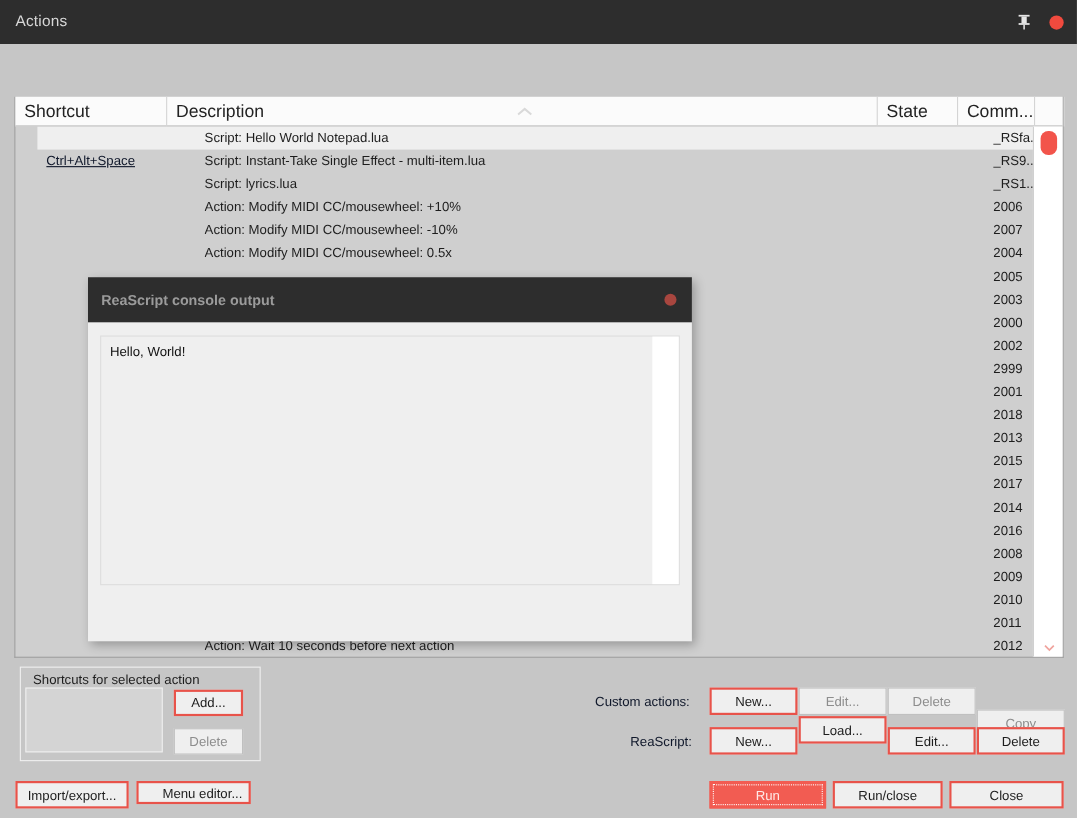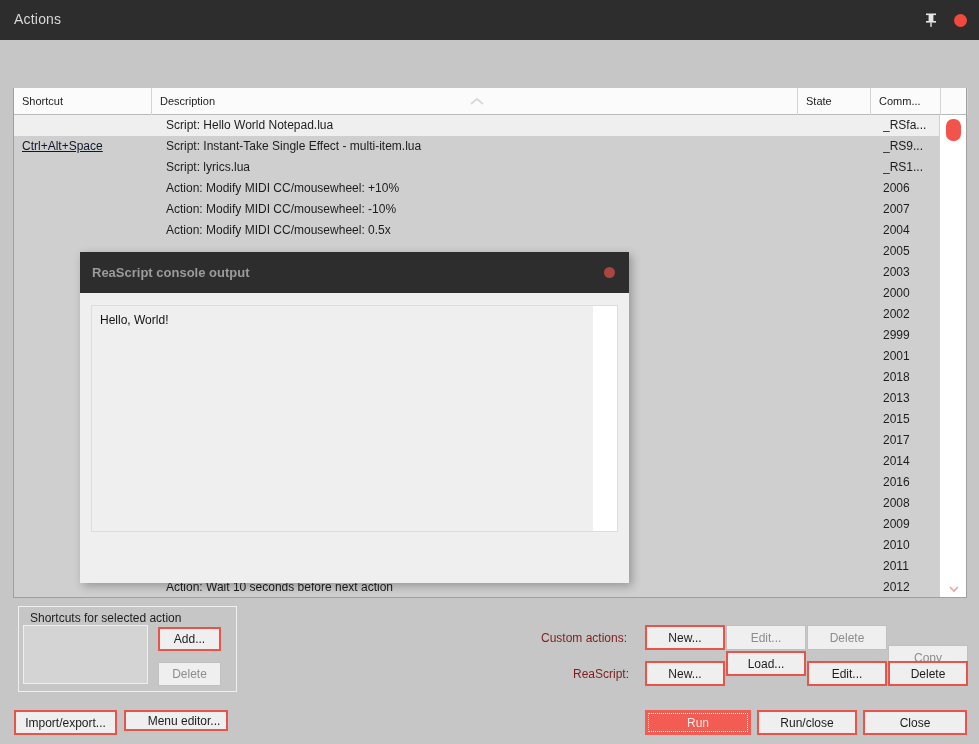--- a/index.html
+++ b/index.html
@@ -31,21 +31,21 @@
     position: absolute; right: 12px; top: 14px;
     width: 13px; height: 13px; border-radius: 50%;
     background: #f04a3e;
   }
 
   
   #filterbar {
     position: absolute; left: 0; top: 40px; width: 979px; height: 47px;
     background: #c6c6c6;
   }
-  .lbl { font-size: 12px; color: #7f1d1d; }
+  .lbl { font-size: 12px; color: #0f172a; }
   #filter-label { position: absolute; left: 14px; top: 59px; }
   #filter-input {
     position: absolute; left: 52px; top: 53px; width: 512px; height: 24px;
     background: #c9c9c9;
     border: 1px solid #9a9a9a;
     box-shadow: inset 1px 1px 0 #b3b3b3;
     outline: none; padding: 0 5px;
     font-family: "Liberation Sans", sans-serif; font-size: 12px;
     color: #1d1d1d;
   }
@@ -88,39 +88,40 @@
     border: 1px solid #9f9f9f;
     border-top: none;
   }
   #list-header {
     position: absolute; left: 0; top: 0; width: 100%; height: 27px;
     background: #fbfbfb;
     border-bottom: 1px solid #b9b9b9;
   }
   #list-header .th {
     position: absolute; top: 0; height: 27px; line-height: 27px;
-    font-size: 11px; color: #222;
+    font-size: 16px; color: #222;
     border-right: 1px solid #d4d4d4;
     padding-left: 8px;
     overflow: hidden; white-space: nowrap;
   }
   #th-shortcut { left: 0; width: 138px; }
   #th-desc     { left: 138px; width: 646px; }
   #th-state    { left: 784px; width: 73px; }
   #th-comm     { left: 857px; width: 70px; }
   #th-last     { left: 927px; width: 27px; border-right: none; }
   #sort-chevron { position: absolute; left: 455px; top: 7px; width: 16px; height: 9px; }
 
   #rows {
     position: absolute; left: 0; top: 27px; width: 927px; height: 482px;
     overflow: hidden;
   }
   .row {
     position: relative; height: 21px; line-height: 21px;
     white-space: nowrap;
+    margin-left: 20px;
   }
   .row.sel { background: #efefef; }
   .row .c-shortcut {
     position: absolute; left: 8px; width: 130px; font-size: 12px; color: #0f172a;
     overflow: hidden;
     text-decoration: underline;
   }
   .row .c-desc {
     position: absolute; left: 152px; width: 630px; font-size: 12px; color: #1d1d1d;
     overflow: hidden;

